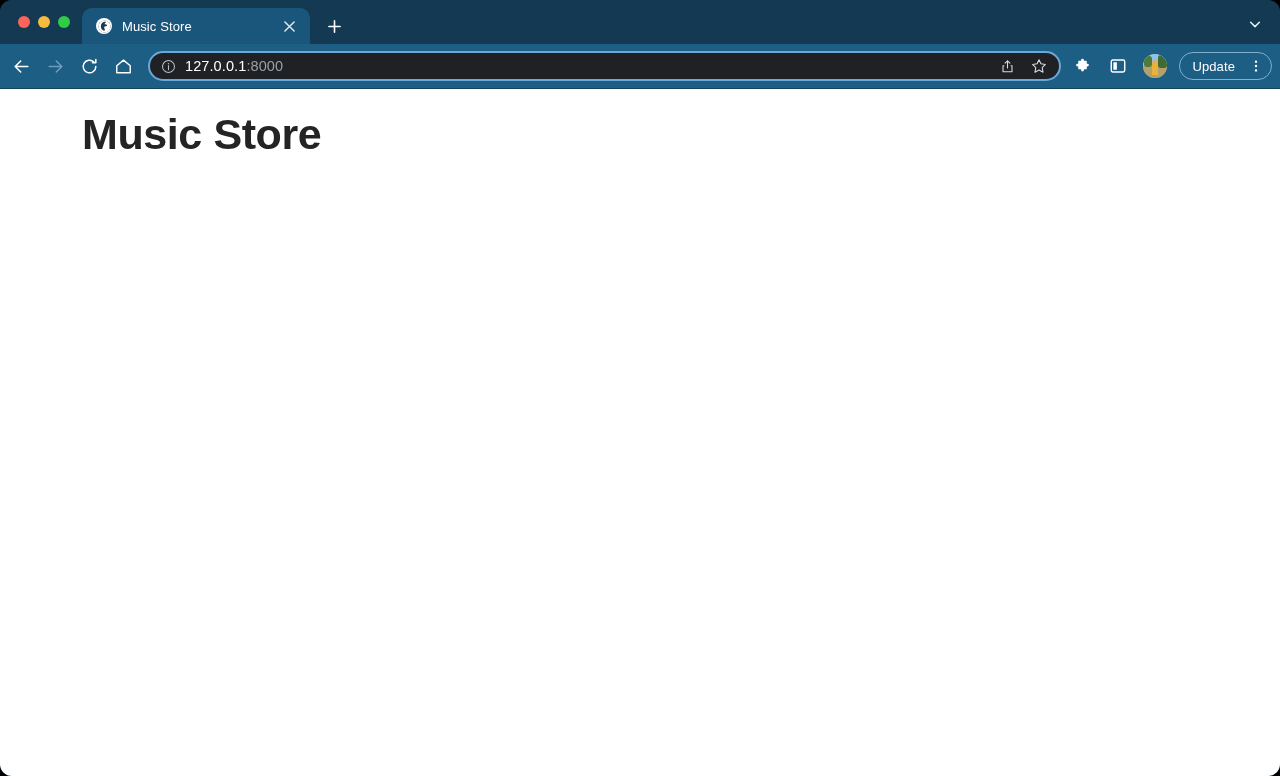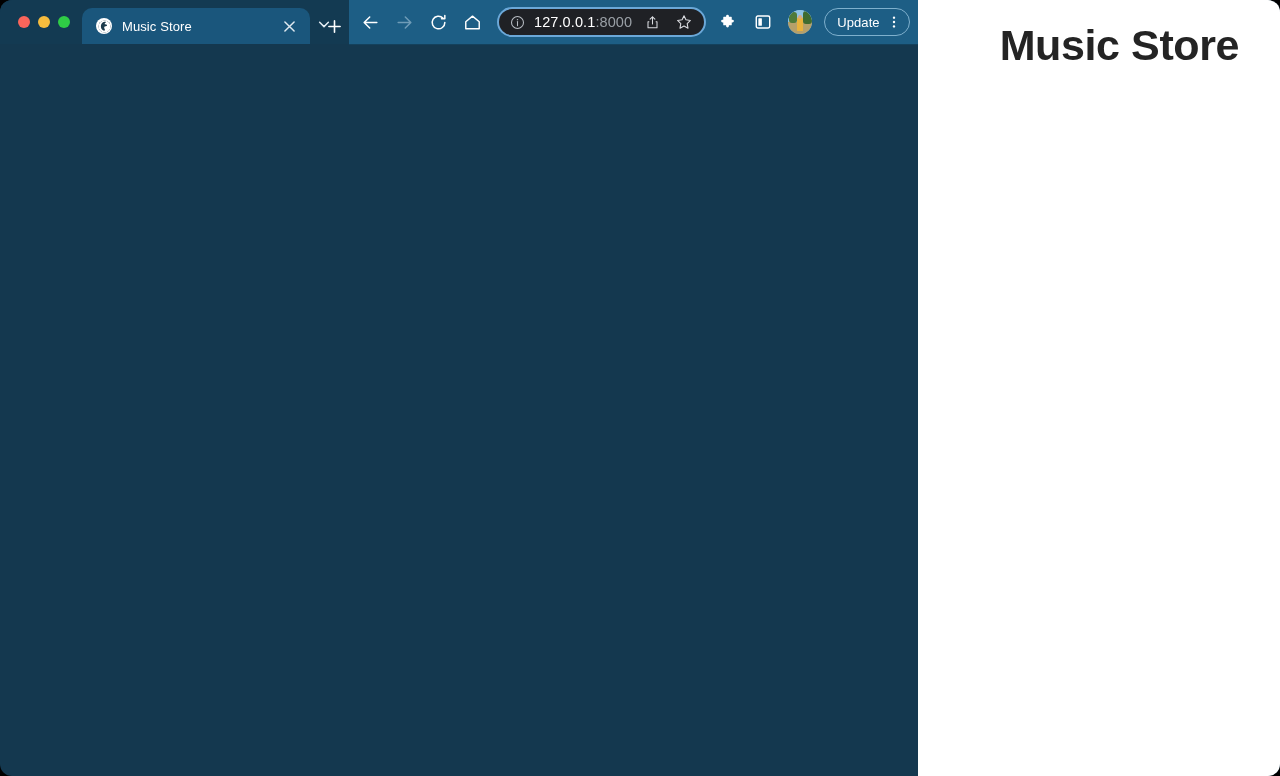--- a/index.html
+++ b/index.html
@@ -16,21 +16,21 @@
   
   .browser-window {
     position: absolute;
     left: 0; top: 0;
     width: 1280px;
     height: 776px;
     background: #14384f;
     border-radius: 12px;
     overflow: hidden;
     display: flex;
-    flex-direction: row;
+    flex-direction: column;
   }
 
   
   .tab-strip {
     position: relative;
     height: 44px;
     background: #133category;
     background: #133a52;
     display: flex;
     align-items: flex-end;
@@ -214,21 +214,21 @@
   .avatar .head { position:absolute; left:10px; top:5px; width:4px; height:4px; background:#d9a97f; border-radius:50%; }
 
   .update-pill {
     display: flex;
     align-items: center;
     height: 28px;
     border: 1px solid #7fb0cd;
     border-radius: 15px;
     margin-left: 12px;
     padding: 0 4px 0 12px;
-    gap: 3px;
+    gap: 10px;
     flex: 0 0 auto;
   }
   .update-label {
     font-size: 13px;
     color: #ffffff;
     white-space: nowrap;
     letter-spacing: 0.1px;
   }
   .update-menu {
     width: 22px; height: 22px;

